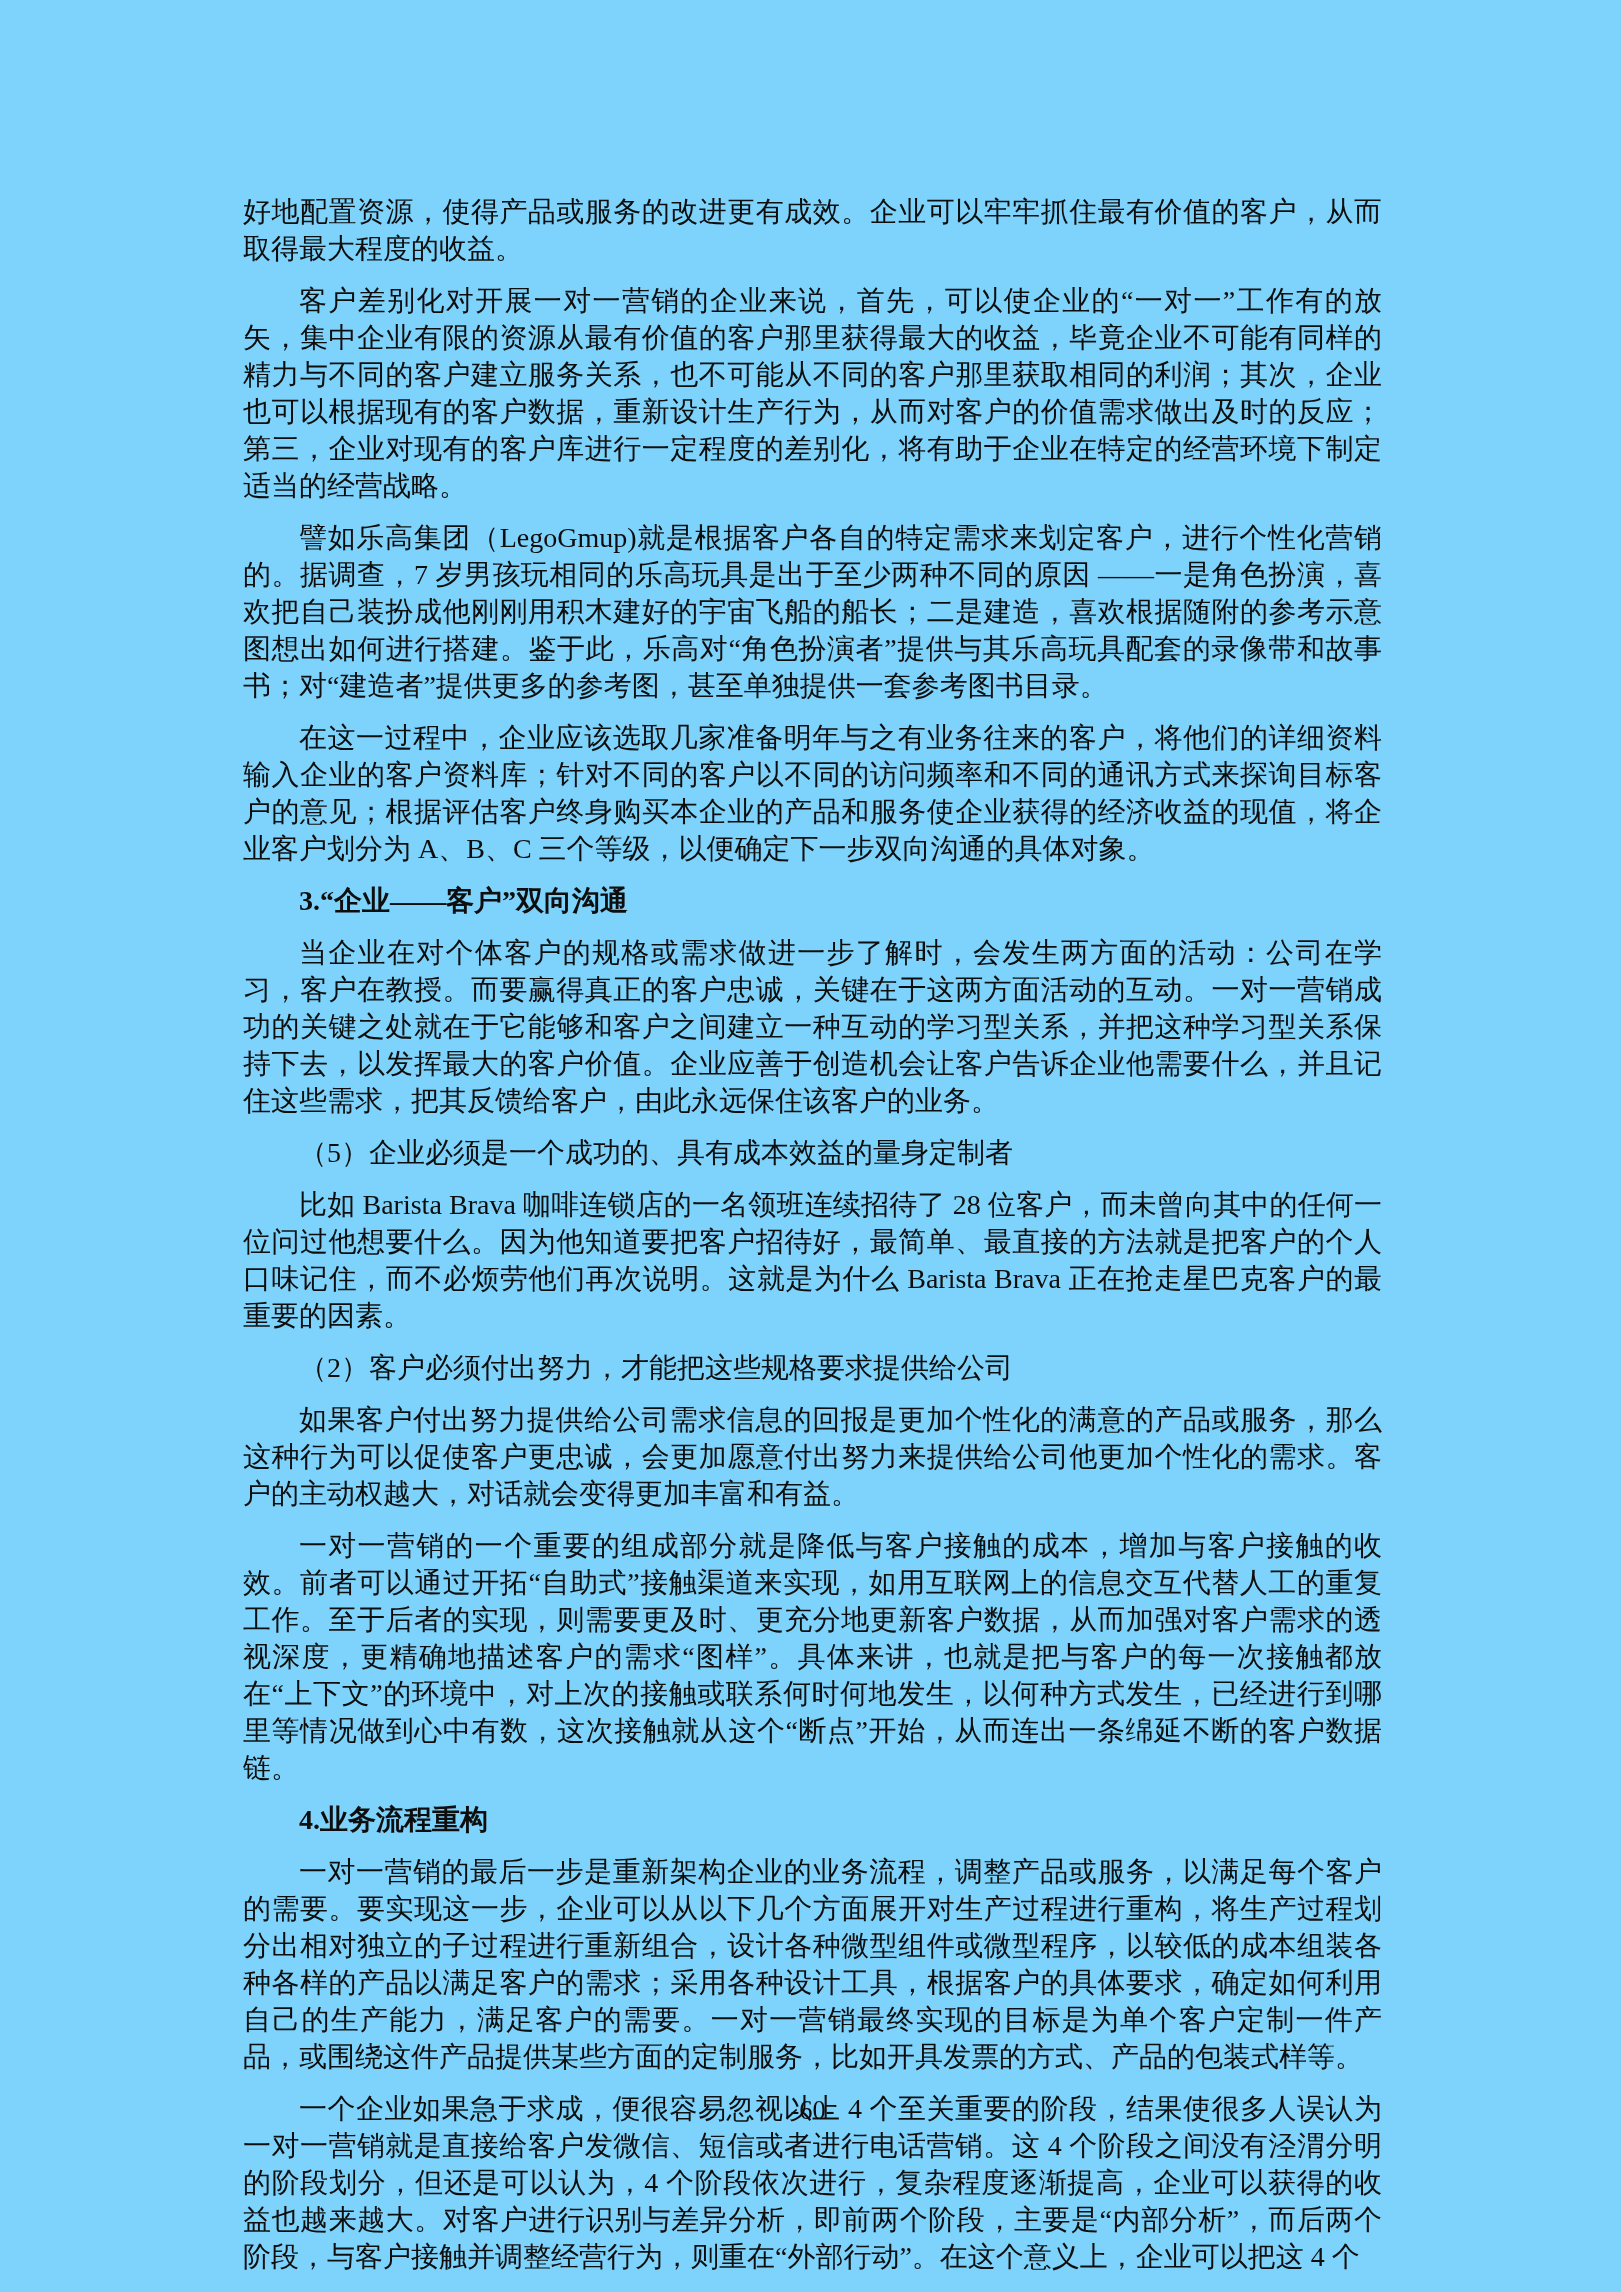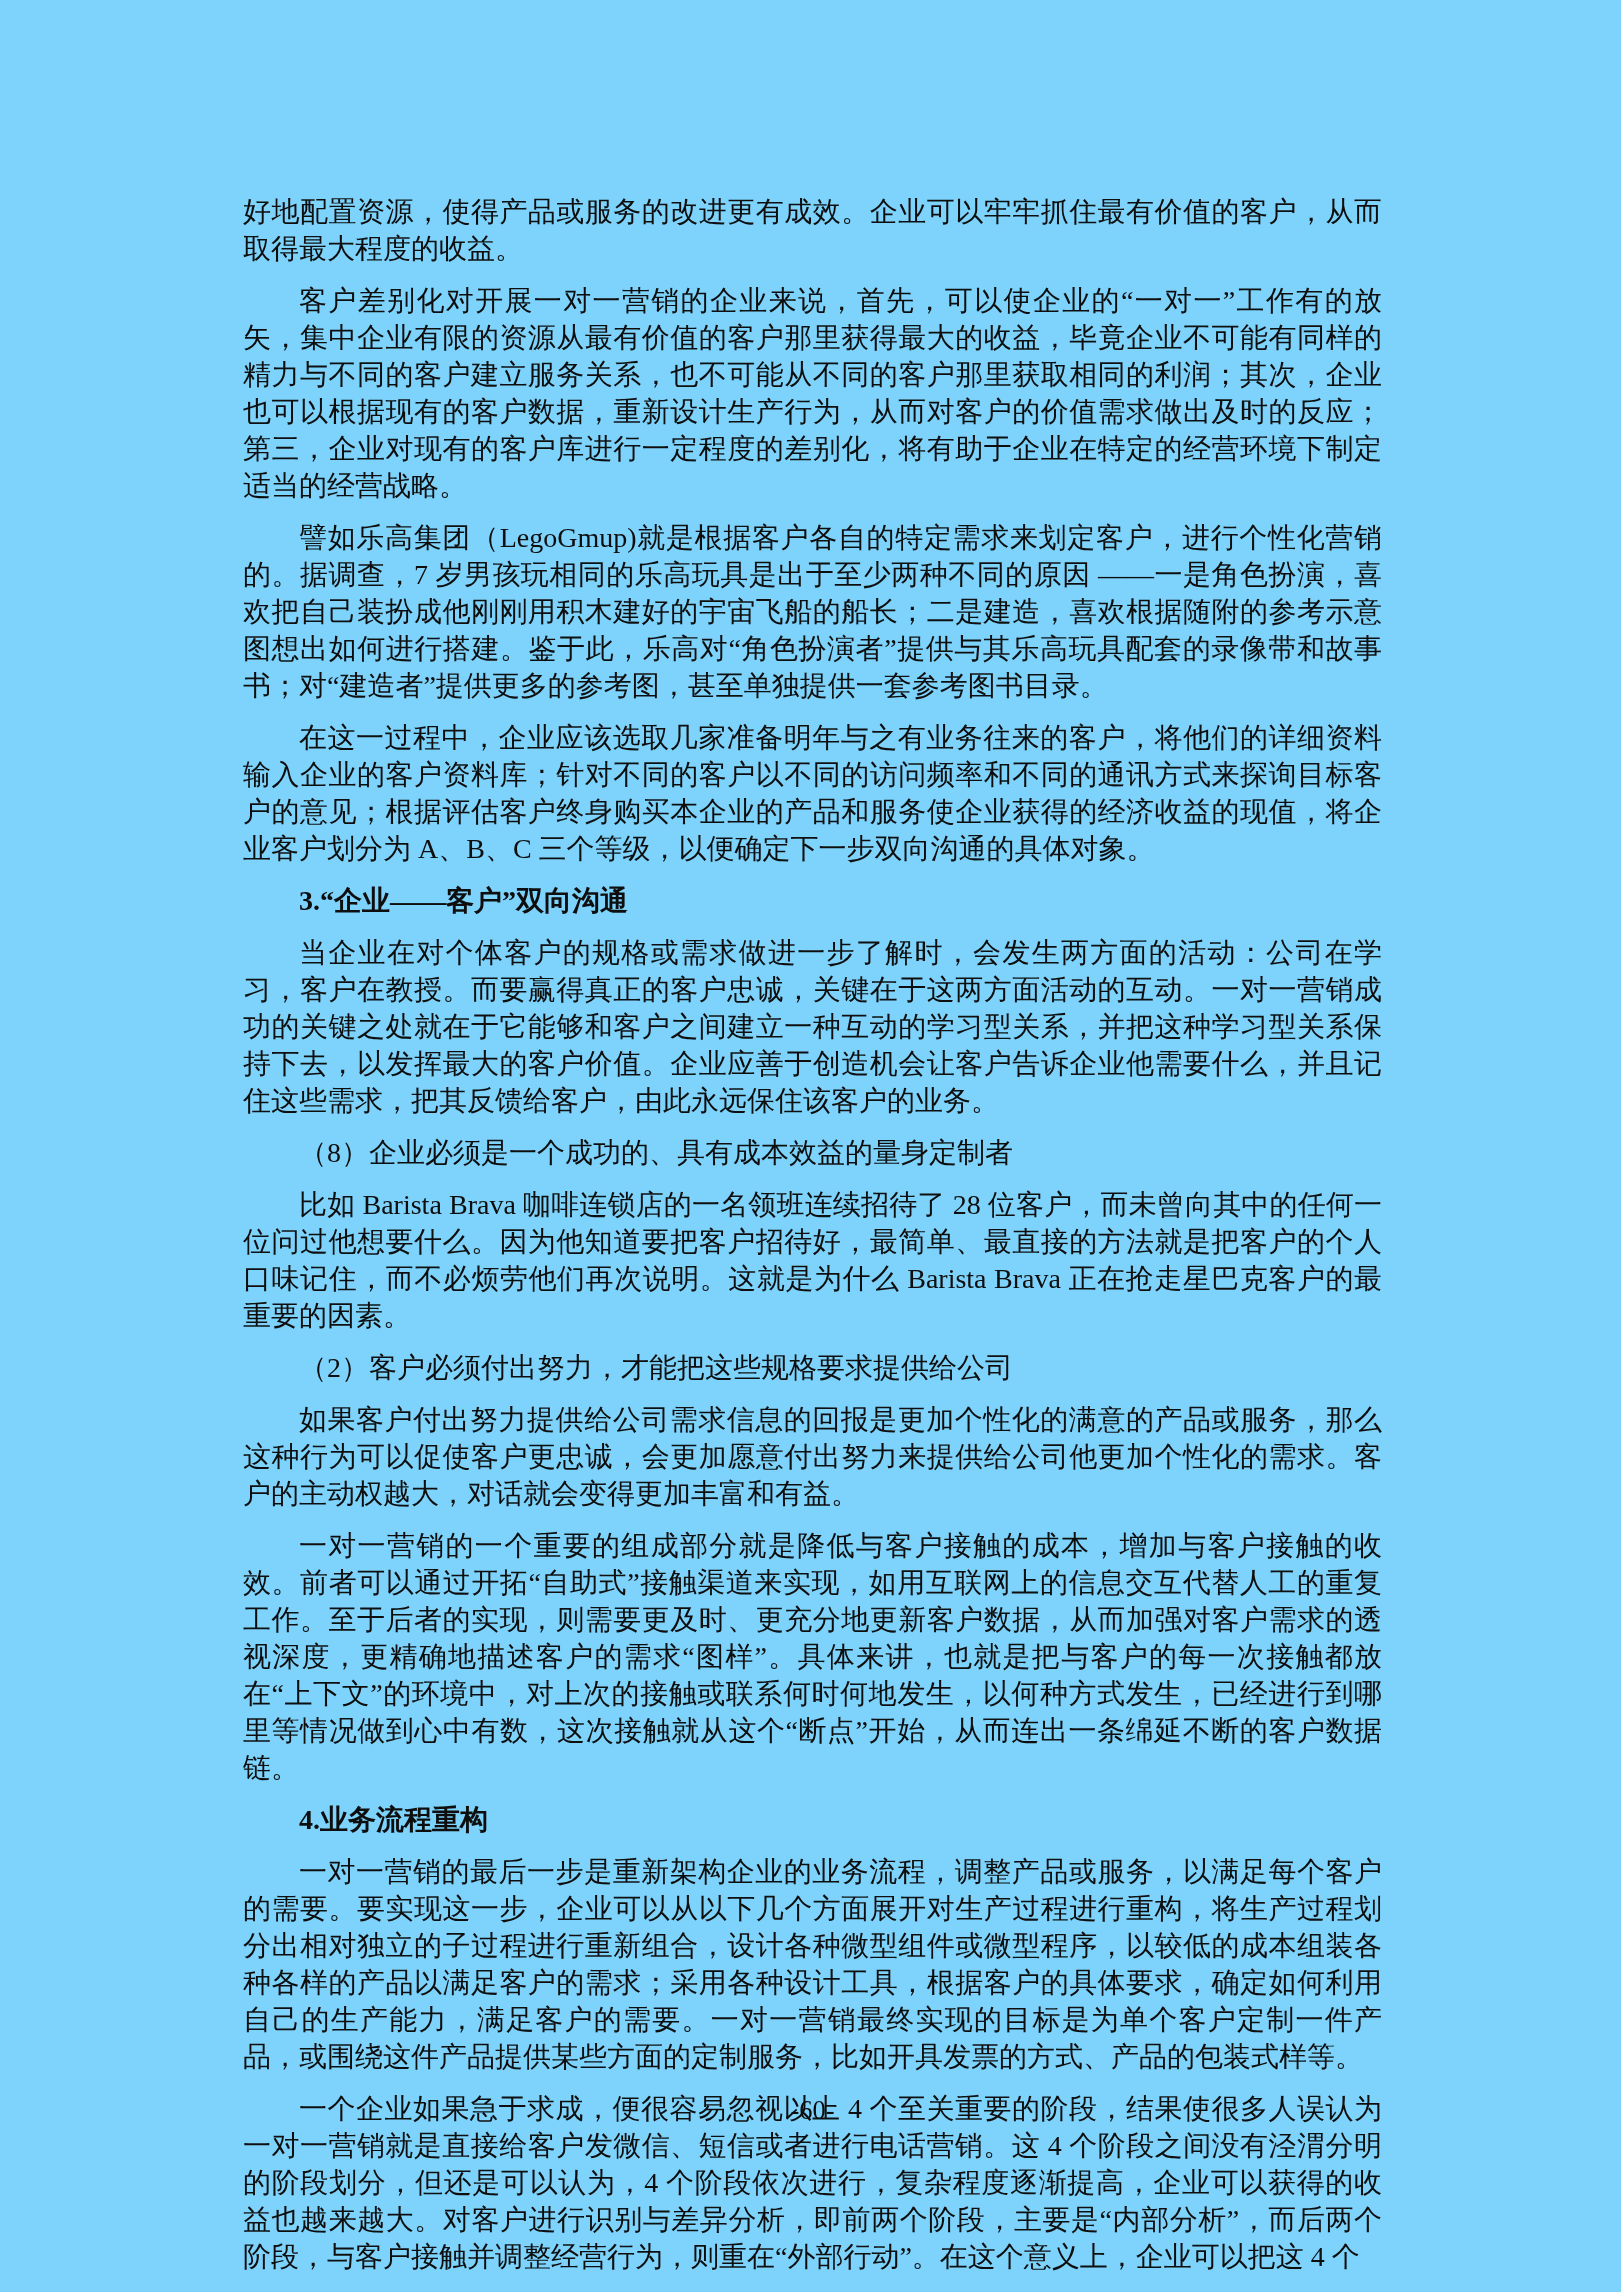--- a/index.html
+++ b/index.html
@@ -48,21 +48,21 @@
 
 <div class="page">
   <div class="text-block">
 
   <p class="para body">好地配置资源，使得产品或服务的改进更有成效。企业可以牢牢抓住最有价值的客户，从而取得最大程度的收益。</p>
       <p class="para indent body">客户差别化对开展一对一营销的企业来说，首先，可以使企业的“一对一”工作有的放矢，集中企业有限的资源从最有价值的客户那里获得最大的收益，毕竟企业不可能有同样的精力与不同的客户建立服务关系，也不可能从不同的客户那里获取相同的利润；其次，企业也可以根据现有的客户数据，重新设计生产行为，从而对客户的价值需求做出及时的反应；第三，企业对现有的客户库进行一定程度的差别化，将有助于企业在特定的经营环境下制定适当的经营战略。</p>
       <p class="para indent body">譬如乐高集团（LegoGmup)就是根据客户各自的特定需求来划定客户，进行个性化营销的。据调查，7 岁男孩玩相同的乐高玩具是出于至少两种不同的原因 ——一是角色扮演，喜欢把自己装扮成他刚刚用积木建好的宇宙飞船的船长；二是建造，喜欢根据随附的参考示意图想出如何进行搭建。鉴于此，乐高对“角色扮演者”提供与其乐高玩具配套的录像带和故事书；对“建造者”提供更多的参考图，甚至单独提供一套参考图书目录。</p>
       <p class="para indent body">在这一过程中，企业应该选取几家准备明年与之有业务往来的客户，将他们的详细资料输入企业的客户资料库；针对不同的客户以不同的访问频率和不同的通讯方式来探询目标客户的意见；根据评估客户终身购买本企业的产品和服务使企业获得的经济收益的现值，将企业客户划分为 A、B、C 三个等级，以便确定下一步双向沟通的具体对象。</p>
       <p class="para indent heading">3.“企业——客户”双向沟通</p>
       <p class="para indent body">当企业在对个体客户的规格或需求做进一步了解时，会发生两方面的活动：公司在学习，客户在教授。而要赢得真正的客户忠诚，关键在于这两方面活动的互动。一对一营销成功的关键之处就在于它能够和客户之间建立一种互动的学习型关系，并把这种学习型关系保持下去，以发挥最大的客户价值。企业应善于创造机会让客户告诉企业他需要什么，并且记住这些需求，把其反馈给客户，由此永远保住该客户的业务。</p>
-      <p class="para indent body">（8）企业必须是一个成功的、具有成本效益的量身定制者</p>
+      <p class="para indent body">（5）企业必须是一个成功的、具有成本效益的量身定制者</p>
       <p class="para indent body">比如 Barista Brava 咖啡连锁店的一名领班连续招待了 28 位客户，而未曾向其中的任何一位问过他想要什么。因为他知道要把客户招待好，最简单、最直接的方法就是把客户的个人口味记住，而不必烦劳他们再次说明。这就是为什么 Barista Brava 正在抢走星巴克客户的最重要的因素。</p>
       <p class="para indent body">（2）客户必须付出努力，才能把这些规格要求提供给公司</p>
       <p class="para indent body">如果客户付出努力提供给公司需求信息的回报是更加个性化的满意的产品或服务，那么这种行为可以促使客户更忠诚，会更加愿意付出努力来提供给公司他更加个性化的需求。客户的主动权越大，对话就会变得更加丰富和有益。</p>
       <p class="para indent body">一对一营销的一个重要的组成部分就是降低与客户接触的成本，增加与客户接触的收效。前者可以通过开拓“自助式”接触渠道来实现，如用互联网上的信息交互代替人工的重复工作。至于后者的实现，则需要更及时、更充分地更新客户数据，从而加强对客户需求的透视深度，更精确地描述客户的需求“图样”。具体来讲，也就是把与客户的每一次接触都放在“上下文”的环境中，对上次的接触或联系何时何地发生，以何种方式发生，已经进行到哪里等情况做到心中有数，这次接触就从这个“断点”开始，从而连出一条绵延不断的客户数据链。</p>
       <p class="para indent heading">4.业务流程重构</p>
       <p class="para indent body">一对一营销的最后一步是重新架构企业的业务流程，调整产品或服务，以满足每个客户的需要。要实现这一步，企业可以从以下几个方面展开对生产过程进行重构，将生产过程划分出相对独立的子过程进行重新组合，设计各种微型组件或微型程序，以较低的成本组装各种各样的产品以满足客户的需求；采用各种设计工具，根据客户的具体要求，确定如何利用自己的生产能力，满足客户的需要。一对一营销最终实现的目标是为单个客户定制一件产品，或围绕这件产品提供某些方面的定制服务，比如开具发票的方式、产品的包装式样等。</p>
       <p class="para indent body">一个企业如果急于求成，便很容易忽视以上 4 个至关重要的阶段，结果使很多人误认为一对一营销就是直接给客户发微信、短信或者进行电话营销。这 4 个阶段之间没有泾渭分明的阶段划分，但还是可以认为，4 个阶段依次进行，复杂程度逐渐提高，企业可以获得的收益也越来越大。对客户进行识别与差异分析，即前两个阶段，主要是“内部分析”，而后两个阶段，与客户接触并调整经营行为，则重在“外部行动”。在这个意义上，企业可以把这 4 个</p>
     </div>
   <div class="footer">
     <span>-60-</span>

